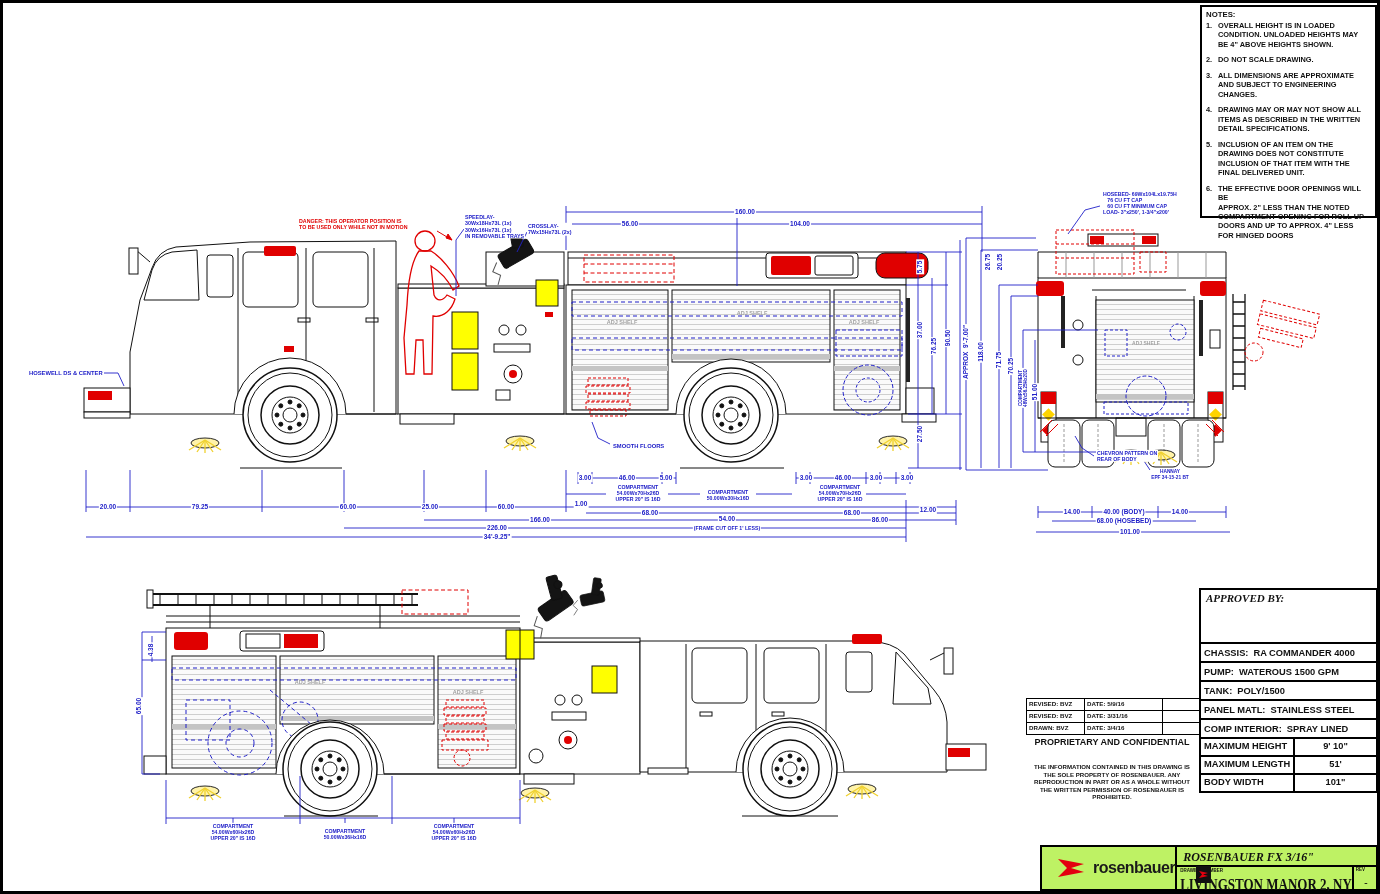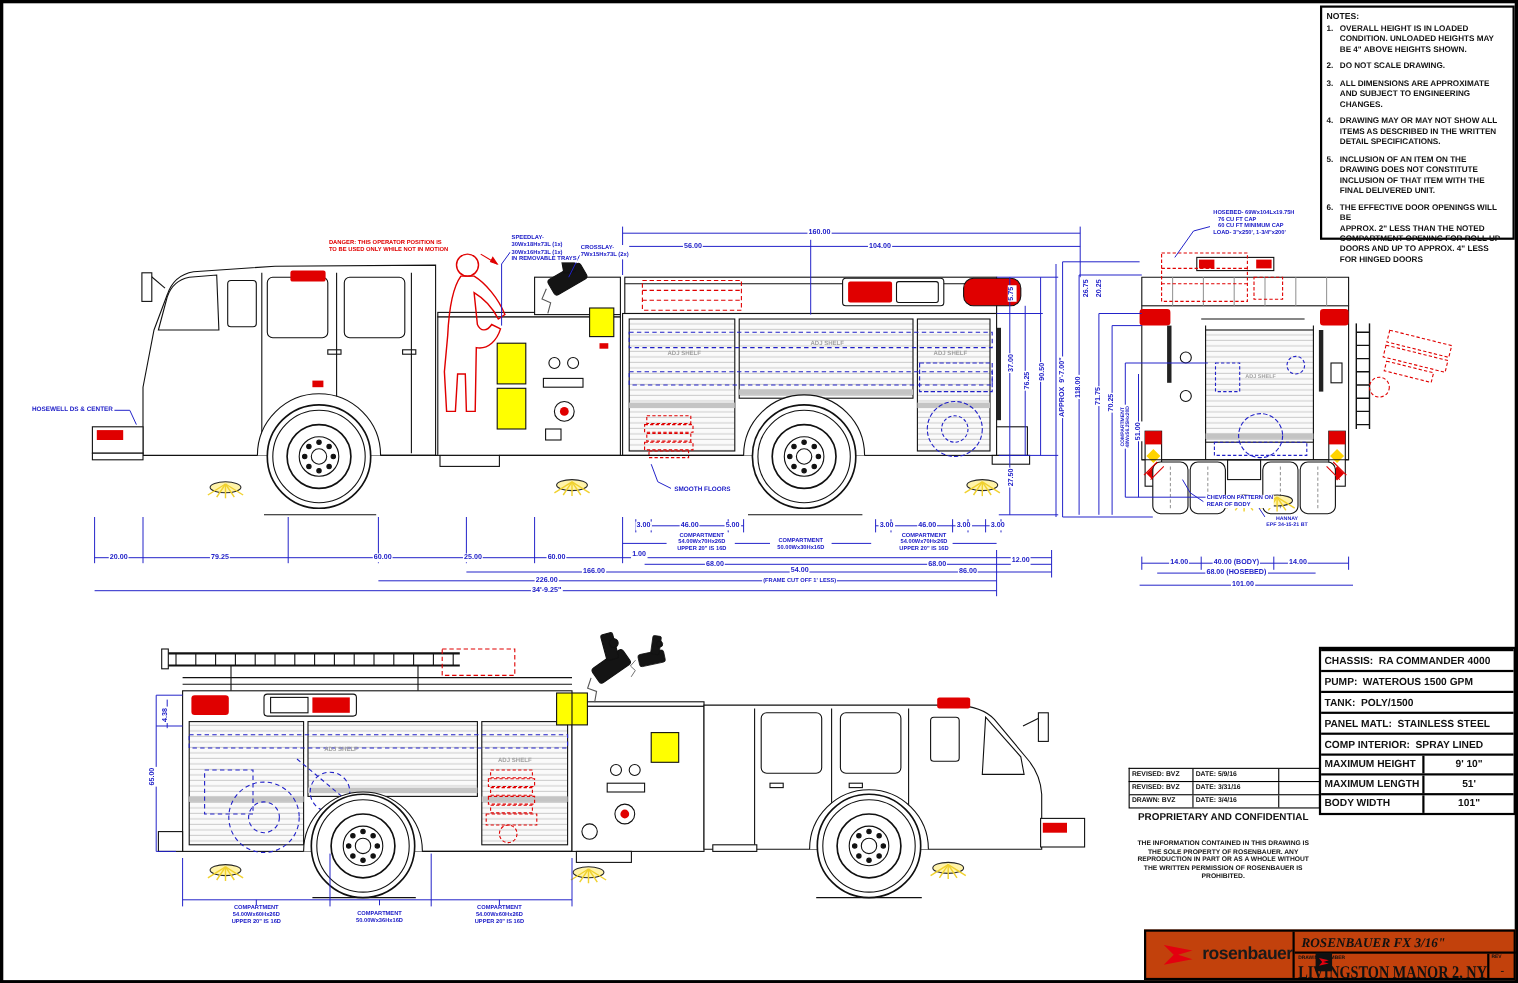--- a/index.html
+++ b/index.html
@@ -41,21 +41,21 @@
             display:flex;align-items:center;padding:0 0 0 3px;gap:5px;}
   .dim-row{height:16px;border-top:2px solid #000;display:flex;font:bold 9.3px "Liberation Sans",sans-serif;}
   .dim-row .lbl{width:92px;padding:2px 0 0 3px;box-sizing:border-box;}
   .dim-row .val{flex:1;border-left:2px solid #000;text-align:center;padding-top:2px;}
   .customer{height:53px;border-top:2px solid #000;text-align:center;}
   .customer .big{display:inline-block;font:20px "Liberation Serif",serif;letter-spacing:1px;
                  transform:scaleY(1.32);transform-origin:center top;line-height:1.18;margin-top:3px;}
   .customer .big span{display:block;}
   
   .strip{position:absolute;left:1040px;top:845px;width:338px;height:46px;border:2px solid #000;
-         box-sizing:border-box;display:flex;background:#c2410c;color:#111;}
+         box-sizing:border-box;display:flex;background:#bef264;color:#111;}
   .logo-cell{width:176px;border-right:2px solid #000;display:flex;align-items:center;gap:5px;
              padding-left:14px;box-sizing:border-box;}
   .logo-word{font:bold 16px "Liberation Sans",sans-serif;letter-spacing:-0.5px;color:#1a1a1a;}
   .right-col{flex:1;display:flex;flex-direction:column;}
   .fx-row{height:20px;border-bottom:2px solid #000;font:bold italic 12px "Liberation Serif",serif;
           padding:3px 0 0 6px;box-sizing:border-box;}
   .dn-row{flex:1;display:flex;}
   .dn-main{flex:1;padding:0 0 0 3px;overflow:hidden;}
   .dn-label{font:bold 4.5px "Liberation Sans",sans-serif;display:block;margin-top:1px;}
   .dn-value{display:inline-block;font:bold 13px "Liberation Serif",serif;transform:scaleY(1.25);
@@ -575,20 +575,21 @@
   <div class="propbox">
     <div class="prop-title">PROPRIETARY AND CONFIDENTIAL</div>
     <div class="prop-body">THE INFORMATION CONTAINED IN THIS DRAWING IS
 THE SOLE PROPERTY OF ROSENBAUER. ANY
 REPRODUCTION IN PART OR AS A WHOLE WITHOUT
 THE WRITTEN PERMISSION OF ROSENBAUER IS
 PROHIBITED.</div>
   </div>
 
   <div class="titleblock">
+    <div class="approved">APPROVED BY:</div>
     <div id="spec-rows">
         <div class="spec-row">
           <span>CHASSIS:</span>
           <span>RA COMMANDER 4000</span>
         </div>
         <div class="spec-row">
           <span>PUMP:</span>
           <span>WATEROUS 1500 GPM</span>
         </div>
         <div class="spec-row">

